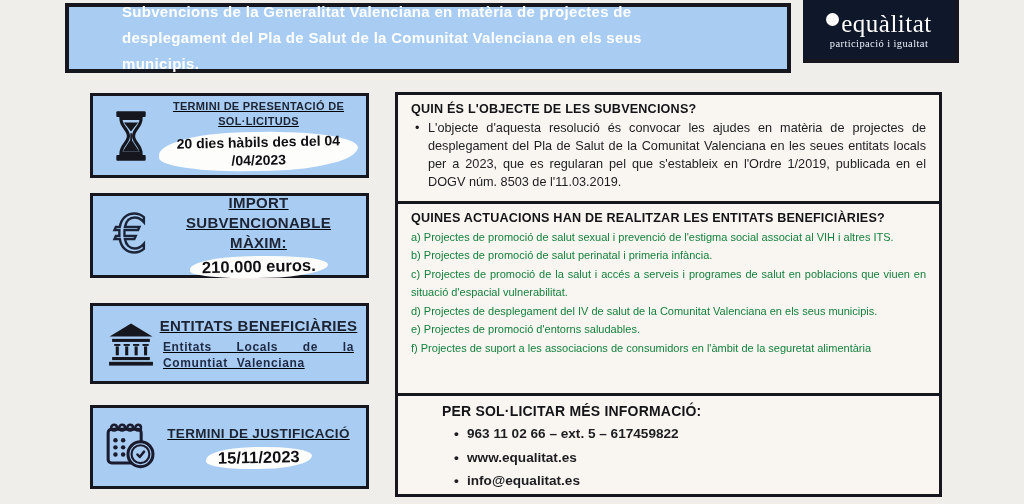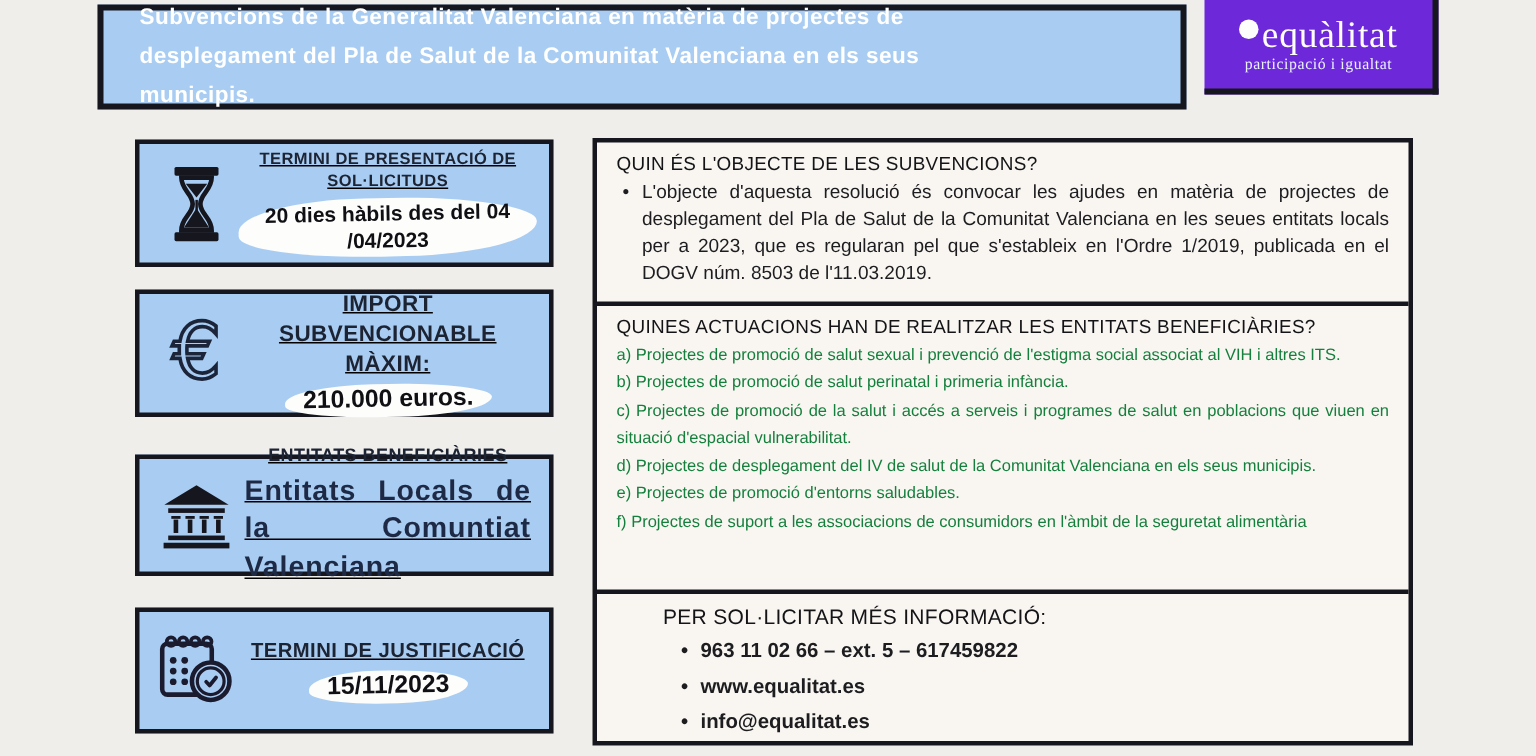--- a/index.html
+++ b/index.html
@@ -13,24 +13,25 @@
   
   .title-box {
     position:absolute; left:65px; top:3px; width:726px; height:70px;
     background:#a9cdf2; border:4px solid #16161e;
     padding:8px 110px 8px 24px;
     display:flex; align-items:center;
   }
   .title-box .title {
     color:#ffffff; font-weight:bold; font-size:15px; line-height:26px;
     letter-spacing:.3px;
+    margin-left:29px;
   }
   .logo-box {
     position:absolute; left:803px; top:0; width:156px; height:63px;
-    background:#6d28d9;
+    background:#0f172a;
     border-right:4px solid #16161e; border-bottom:4px solid #16161e;
     display:flex; flex-direction:column; align-items:center; justify-content:center;
     font-family:"Liberation Serif","DejaVu Serif",serif;
   }
   .logo-line { display:flex; align-items:flex-start; gap:2px; }
   .logo-dot {
     width:13px; height:13px; border-radius:50%;
     background:#fdfdfb; margin-top:2px; display:inline-block;
   }
   .logo-name { color:#fdfdfb; font-size:25px; line-height:25px; letter-spacing:.5px; }
@@ -54,41 +55,41 @@
     transform:rotate(-1.2deg);
   }
   #card-0 { top:93px;  height:85px; }
   #card-1 { top:193px; height:85px; }
   #card-2 { top:303px; height:81px; }
   #card-3 { top:405px; height:84px; }
   #card-0 .card-title { font-size:11px; padding:0 6px; }
   #card-0 .card-value { font-size:14px; line-height:1.3; }
   #card-1 .card-title { font-size:15px; }
   #card-1 .card-value { font-size:16.5px; }
-  #card-2 .card-title { font-size:12px; }
+  #card-2 .card-title { font-size:15px; }
   #card-2 .card-value {
-    color:#1e2a45; font-size:19px; line-height:1.35;
+    color:#1e2a45; font-size:12px; line-height:1.35;
     text-align:justify; word-spacing:5px; letter-spacing:.6px; padding:0 4px;
   }
   #card-3 .card-title { font-size:13.5px; }
   #card-3 .card-value { font-size:16.5px; }
 
   
   .panel {
     position:absolute; left:395px; top:92px; width:547px; height:405px;
     background:#f9f6f2; border:3px solid #16161e;
     display:flex; flex-direction:column;
   }
   .section { padding:7px 13px 4px; }
   .section + .section { border-top:3px solid #16161e; }
   #section-0 { height:107px; }
   #section-1 { height:195px; }
   #section-2 { flex:1;padding-left:44px; }
   .section-heading {
-    font-weight:normal; color:#141417; font-size:12.6px; letter-spacing:.2px;
+    font-weight:bold; color:#141417; font-size:12.6px; letter-spacing:.2px;
     margin-bottom:3px;
   }
   #section-2 .section-heading { font-size:14px; }
   .bullets { list-style:none; }
   .bullets li {
     position:relative; padding-left:17px; color:#1d1d20;
     font-size:12.7px; line-height:18px; text-align:justify;
   }
   .bullets li::before {
     content:"\2022"; position:absolute; left:4px; top:0;

